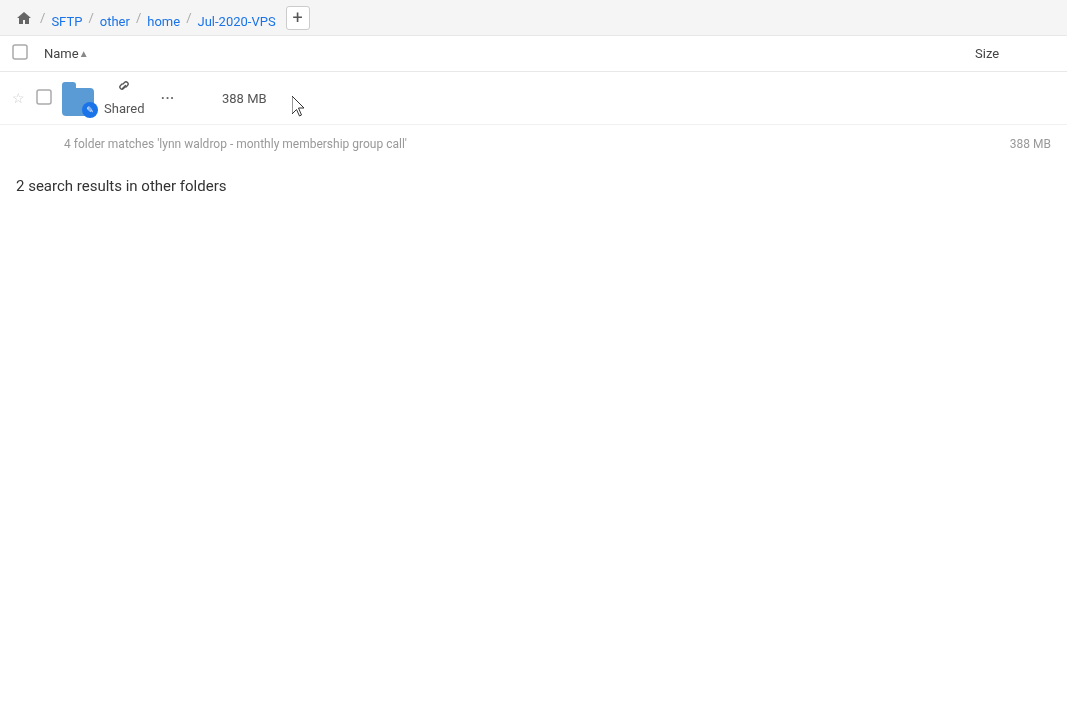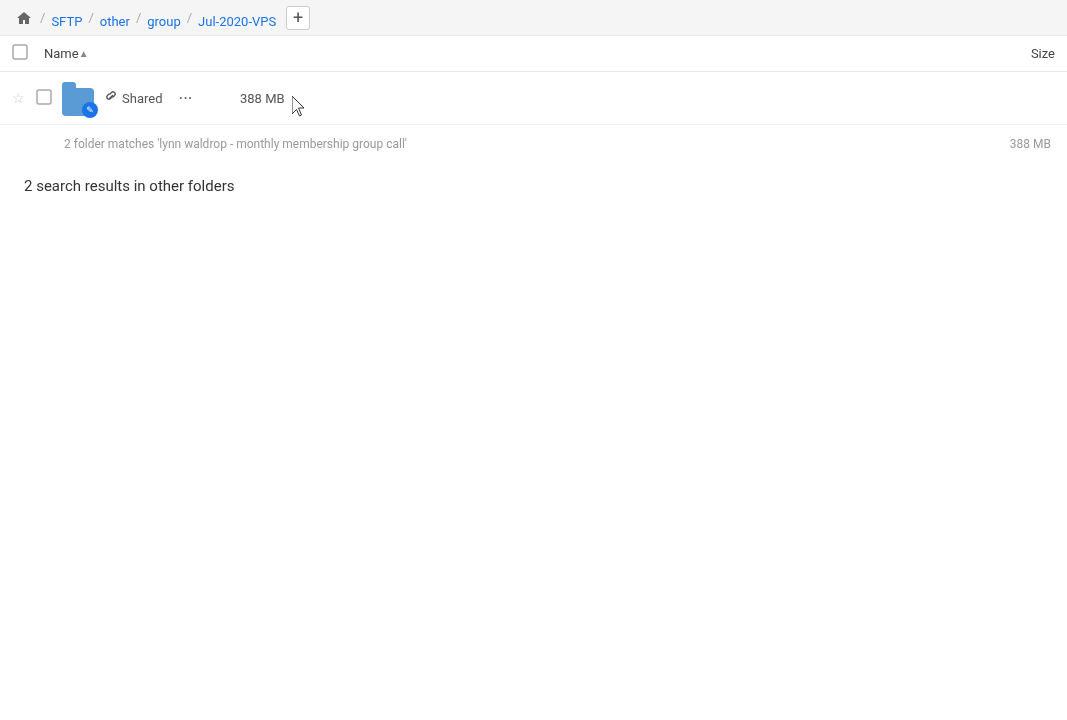--- a/index.html
+++ b/index.html
@@ -93,21 +93,21 @@
       color: #444;
       display: flex;
       align-items: center;
       gap: 0;
     }
 
     .col-size {
       font-size: 13px;
       color: #444;
       min-width: 80px;
-      text-align: right;
+      text-align: left;
     }
 
     
     .file-row {
       display: flex;
       align-items: center;
       padding: 8px 12px;
       border-bottom: 1px solid #f0f0f0;
       background: #fff;
       cursor: pointer;
@@ -183,20 +183,21 @@
       gap: 12px;
       margin-right: 8px;
     }
 
     .shared-label {
       display: flex;
       align-items: center;
       gap: 4px;
       color: #555;
       font-size: 13px;
+      flex-direction: column;
     }
 
     .link-icon {
       font-size: 14px;
       color: #666;
     }
 
     .more-btn {
       color: #666;
       font-size: 18px;
@@ -221,21 +222,21 @@
       justify-content: space-between;
     }
 
     .search-result-info-size {
       font-size: 12px;
       color: #999;
     }
 
     
     .other-folders-section {
-      padding: 20px 16px 12px 24px;
+      padding: 20px 16px 12px 16px;
     }
 
     .other-folders-title {
       font-size: 15px;
       color: #333;
       font-weight: 400;
     }
 
     
     .cursor {
@@ -253,21 +254,21 @@
     <svg width="16" height="16" viewBox="0 0 16 16" fill="none">
       <path d="M8 2L1 8h2v6h4v-4h2v4h4V8h2L8 2z" fill="#666"></path>
     </svg>
   </div>
 
   <span class="breadcrumb-sep">/</span>
   <span class="breadcrumb-item">SFTP</span>
   <span class="breadcrumb-sep">/</span>
   <span class="breadcrumb-item">other</span>
   <span class="breadcrumb-sep">/</span>
-  <span class="breadcrumb-item">group</span>
+  <span class="breadcrumb-item">home</span>
   <span class="breadcrumb-sep">/</span>
   <span class="breadcrumb-item">Jul-2020-VPS</span>
 
   <div class="breadcrumb-add">+</div>
 </nav>
 
 <div class="col-header">
   <div class="col-checkbox">
     <svg width="16" height="16" viewBox="0 0 16 16">
       <rect x="1" y="1" width="14" height="14" rx="2" fill="none" stroke="#aaa" stroke-width="1.5"></rect>
@@ -306,21 +307,21 @@
       </span>
       <span>Shared</span>
     </div>
     <span class="more-btn">···</span>
   </div>
 
   <span class="file-size">388 MB</span>
 </div>
 
 <div class="search-result-info">
-  <span>2 folder matches 'lynn waldrop - monthly membership group call'</span>
+  <span>4 folder matches 'lynn waldrop - monthly membership group call'</span>
   <span class="search-result-info-size">388 MB</span>
 </div>
 
 <div class="other-folders-section">
   <span class="other-folders-title">2 search results in other folders</span>
 </div>
 
 <div class="cursor" style="left: 292px; top: 96px;">
   <svg width="18" height="22" viewBox="0 0 18 22">
     <path d="M0 0L0 18L4.5 13.5L7.5 20L9.5 19L6.5 12H12L0 0Z" fill="white" stroke="#333" stroke-width="1"></path>

